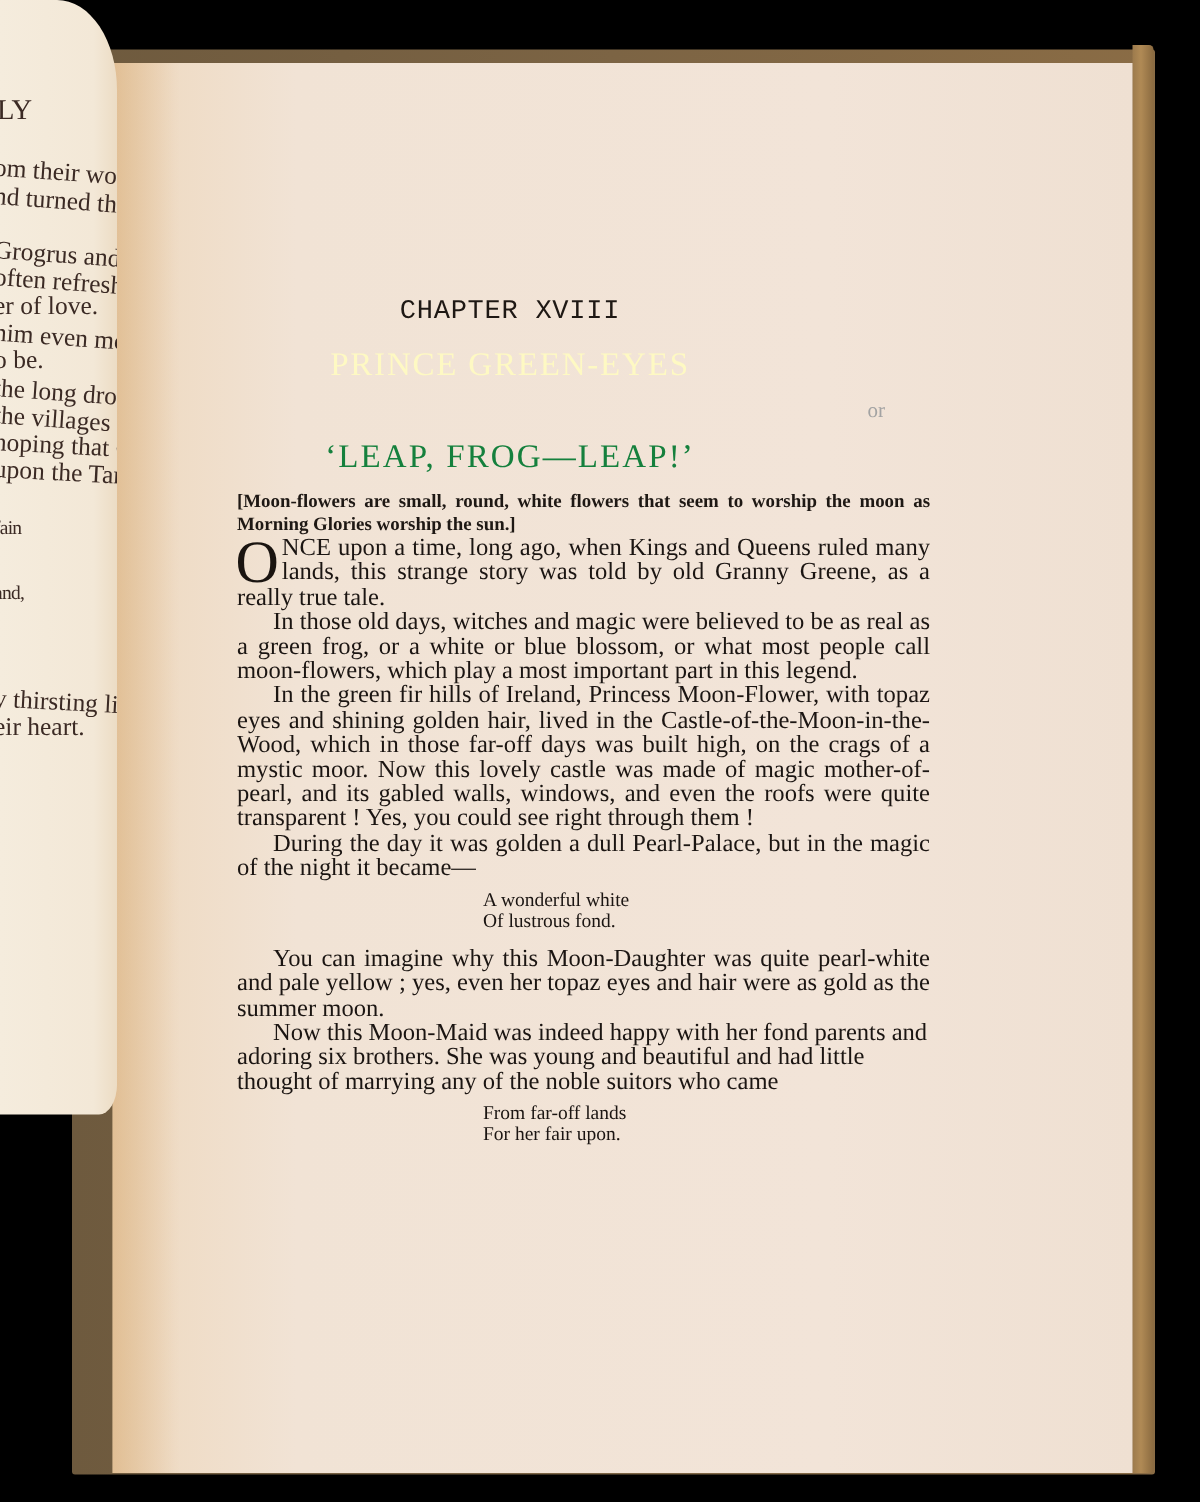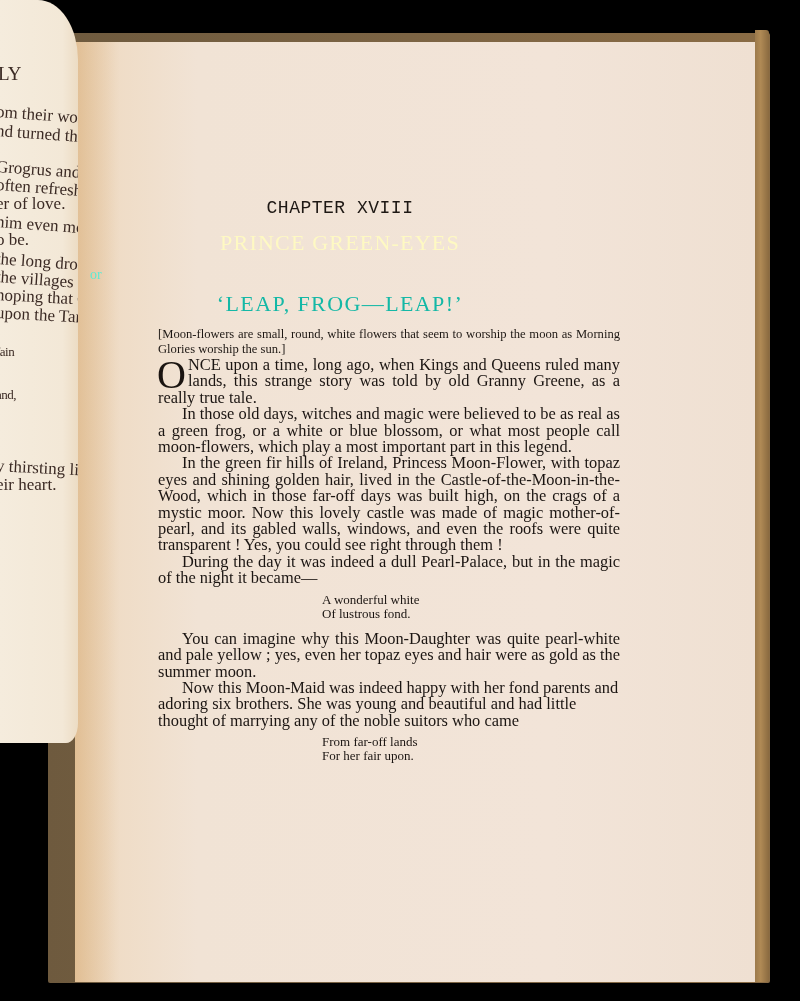--- a/index.html
+++ b/index.html
@@ -58,30 +58,30 @@
       text-align: center; font-size: 18px; letter-spacing: 0.5px; color: #1e1814;
       transform: translateX(-70px);
       font-family: Liberation Mono, monospace;
     }
     .chapter-title {
       position: absolute; left: 90px; top: 230px; width: 500px;
       text-align: center; font-size: 22px; letter-spacing: 1.2px; color: #fef9c3;
     }
     .chapter-or {
       position: absolute; left: 90px; top: 267px; width: 500px;
-      text-align: left; font-size: 14px; color: #5eead4;
+      text-align: right; font-size: 14px; color: #a3a3a3;
     }
     .chapter-subtitle {
       position: absolute; left: 90px; top: 291px; width: 500px;
-      text-align: center; font-size: 22px; letter-spacing: 1.4px; color: #14b8a6;
+      text-align: center; font-size: 22px; letter-spacing: 1.4px; color: #15803d;
     }
     .note {
       position: absolute; left: 158px; top: 327px; width: 462px;
       font-size: 12.6px; line-height: 15px; color: #1e1814;
-      text-align: justify; text-align-last: left;
+      text-align: justify; text-align-last: left; font-weight: bold;
     }
     .body {
       position: absolute; left: 158px; top: 357px; width: 462px;
       font-size: 16.4px; line-height: 16.4px; color: #1b1512;
     }
     .body p { margin: 0; text-align: justify; }
     .body p.indent { text-indent: 24px; }
     .dropcap-para { position: relative; }
     .dropcap {
       float: left;
@@ -133,21 +133,21 @@
   <div class="chapter-subtitle">‘LEAP, FROG—LEAP!’</div>
 
   <div class="note">[Moon-flowers are small, round, white flowers that seem to worship the moon as Morning Glories worship the sun.]</div>
 
   <div class="body">
     <p class="dropcap-para">
       <span class="dropcap">O</span><span>NCE upon a time, long ago, when Kings and Queens ruled many lands, this strange story was told by old Granny Greene, as a really true tale.</span>
     </p>
     <p class="indent">In those old days, witches and magic were believed to be as real as a green frog, or a white or blue blossom, or what most people call moon-flowers, which play a most important part in this legend.</p>
     <p class="indent">In the green fir hills of Ireland, Princess Moon-Flower, with topaz eyes and shining golden hair, lived in the Castle-of-the-Moon-in-the-Wood, which in those far-off days was built high, on the crags of a mystic moor.  Now this lovely castle was made of magic mother-of-pearl, and its gabled walls, windows, and even the roofs were quite transparent !  Yes, you could see right through them !</p>
-    <p class="indent">During the day it was indeed a dull Pearl-Palace, but in the magic of the night it became—</p>
+    <p class="indent">During the day it was golden a dull Pearl-Palace, but in the magic of the night it became—</p>
     <div class="verse">
       <span class="vl">A wonderful white</span>
       <span class="vl">Of lustrous fond.</span>
     </div>
     <p class="indent">You can imagine why this Moon-Daughter was quite pearl-white and pale yellow ;  yes, even her topaz eyes and hair were as gold as the summer moon.</p>
     <p class="indent" style="text-align:left;">Now this Moon-Maid was indeed happy with her fond parents and adoring six brothers.  She was young and beautiful and had little thought of marrying any of the noble suitors who came</p>
     <div class="verse">
       <span class="vl">From far-off lands</span>
       <span class="vl">For her fair upon.</span>
     </div>

